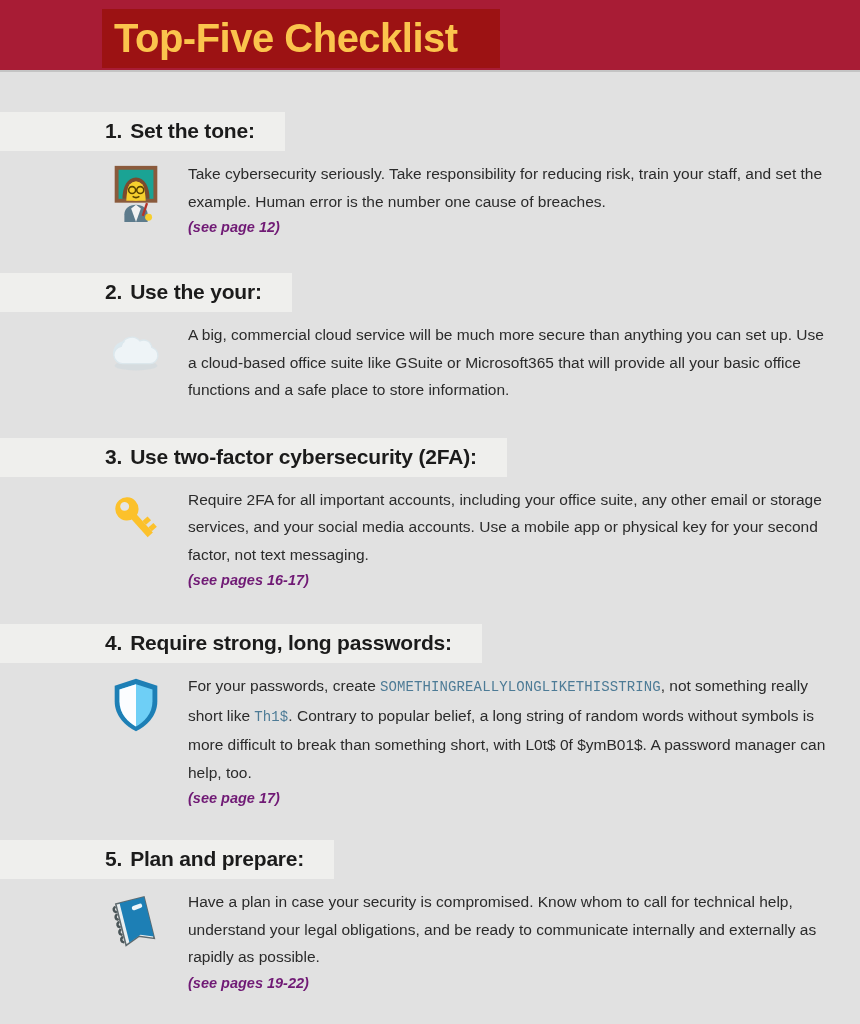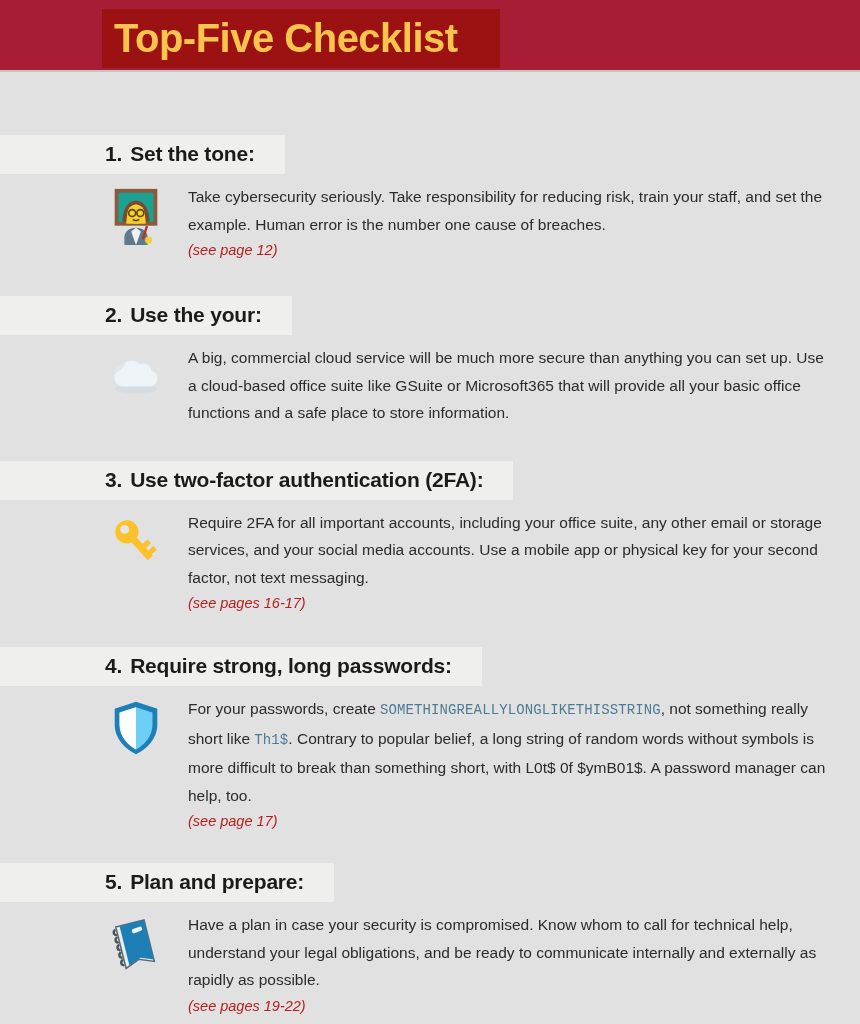--- a/index.html
+++ b/index.html
@@ -111,27 +111,28 @@
   }
   .code {
     font-family: "Liberation Mono", "DejaVu Sans Mono", monospace;
     font-size: 14px;
     color: #4d7b96;
     letter-spacing: 0.1px;
   }
   .see-page {
     font-size: 14.5px;
     font-style: italic;
-    color: #b91c1c;
+    color: #701a75;
     margin: 1px 0 0 0;
     line-height: 22px;
-  }
-
-  
-  .item-1 { padding-top: 63px; }
+    font-weight: bold;
+  }
+
+  
+  .item-1 { padding-top: 40px; }
   .item-2 { padding-top: 35px; }
   .item-3 { padding-top: 34px; }
   .item-4 { padding-top: 33px; }
   .item-5 { padding-top: 31px; }
 
   
   .icon-svg { display: block; }
 </style>
 </head>
 <body>
@@ -192,21 +193,21 @@
         </span>
       </div>
       <div class="text-cell">
         <p class="body-text">A big, commercial cloud service will be much more secure than anything you can set up. Use a cloud-based office suite like GSuite or Microsoft365 that will provide all your basic office functions and a safe place to store information.</p>
       </div>
     </div>
   </div>
 
   <div class="item item-3">
     <div class="head-bar">
-      <span class="head-num">3.</span><span class="head-label">Use two-factor authentication (2FA):</span>
+      <span class="head-num">3.</span><span class="head-label">Use two-factor cybersecurity (2FA):</span>
     </div>
     <div class="body-row">
       <div class="icon-cell">
         <span>
           <svg class="icon-svg" width="62" height="62" viewBox="0 0 64 64">
             <g transform="rotate(-42 32 32)">
               <circle cx="32" cy="18" r="12" fill="#fcc12b"></circle>
               <circle cx="32" cy="14.5" r="4.6" fill="#e5e5e5"></circle>
               <rect x="28.4" y="27" width="7.2" height="27" fill="#fcc12b"></rect>
               <rect x="35.6" y="38" width="7" height="5.4" fill="#fcc12b"></rect>

